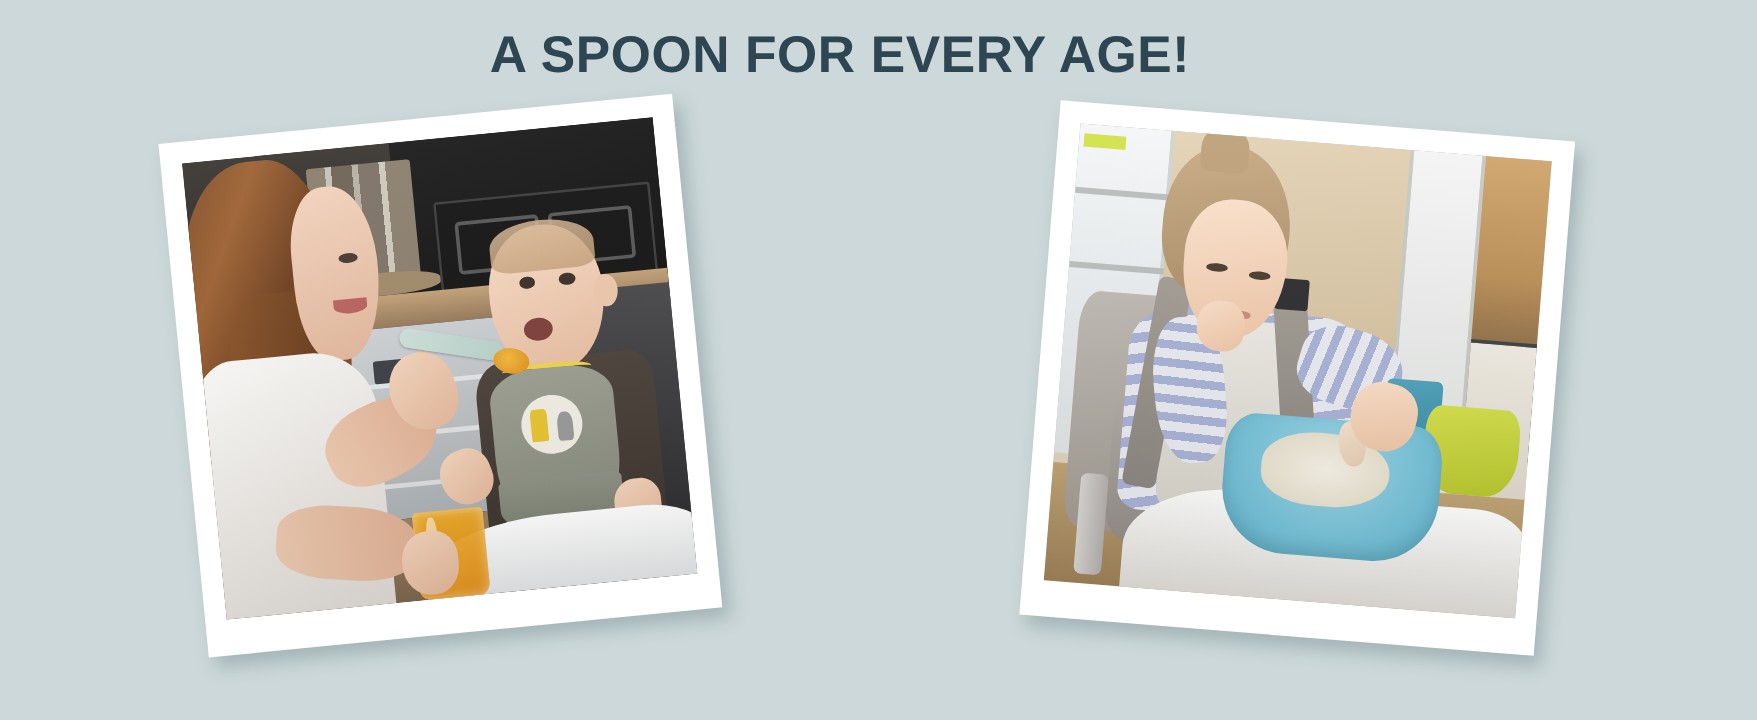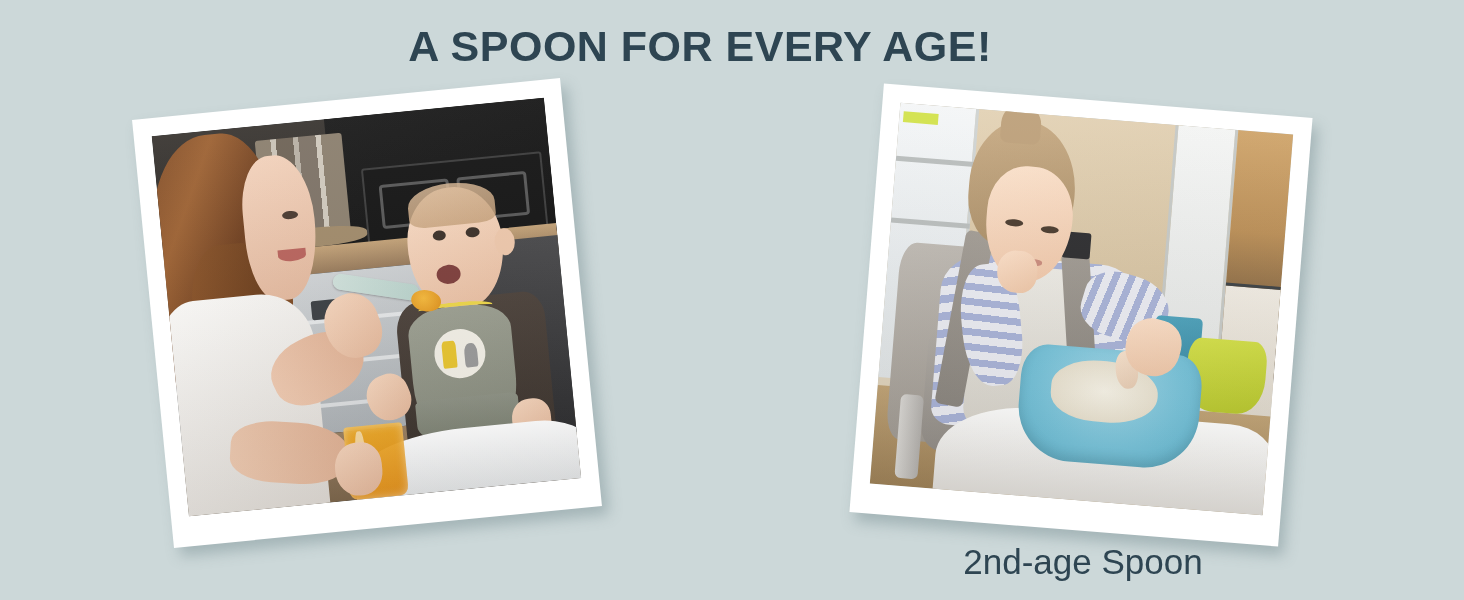--- a/index.html
+++ b/index.html
@@ -605,15 +605,14 @@
       <div class="bowl-green"></div>
       <div class="bowl-blue"></div>
       <div class="bowl-rice"></div>
       <div class="spoon2"></div>
       <div class="t-handR"></div>
 
       <div class="photo-overlay"></div>
     </div>
   </div>
 
-  <div class="caption caption-right">2nd-age Spoon</div>
 
 </div>
 
 </body></html>

